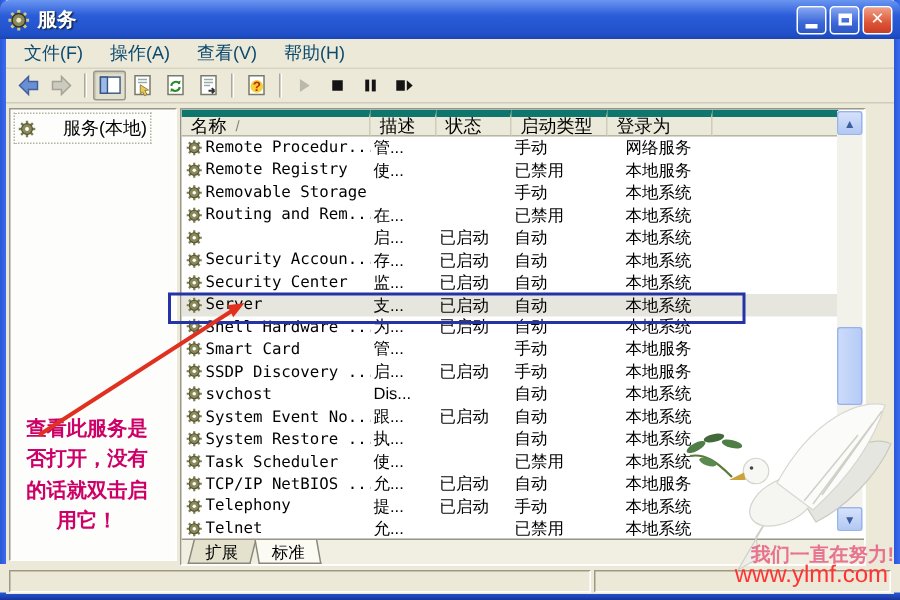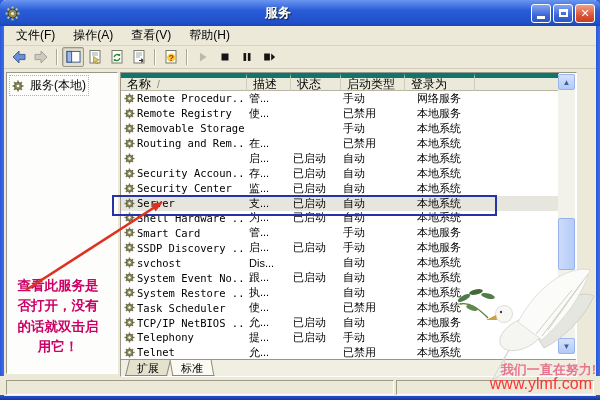--- a/index.html
+++ b/index.html
@@ -8,50 +8,50 @@
 
   
   .frame { position:absolute; background:linear-gradient(90deg,#2a58d6,#3b6cf0); z-index:1; }
   .frame.left { left:0; top:24; width:4px; height:376px; }
   .frame.right { right:0; top:24; width:4px; height:376px; }
   .frame.bottom { left:0; bottom:0; width:600px; height:5px; background:linear-gradient(#2a58d6,#16349c); }
 
   
   .titlebar { position:absolute; left:0; top:0; width:600px; height:26px;
     background:linear-gradient(180deg,#6a96f0 0%,#2b5cd9 40%,#2050c8 88%,#1a44b4 100%);
-    border-radius:6px 6px 0 0; display:flex; align-items:center; padding:0 5px; z-index:2;text-align:center; }
+    border-radius:6px 6px 0 0; display:flex; align-items:center; padding:0 5px; z-index:2; }
   .titlebar .title { color:#fff; font-weight:bold; font-size:13px; margin-left:5px;
     text-shadow:1px 1px 1px #123; flex:1; }
   .tb-btns { display:flex; gap:2px; }
   .tb-btn { width:20px; height:19px; border-radius:3px; border:1px solid #fff;
     display:flex; align-items:center; justify-content:center;
     background:linear-gradient(#86a6f2,#3b68d8 60%,#2d57c4); }
   .tb-btn.close { background:linear-gradient(#f0a088,#dd5535 60%,#c83c28); }
   .glyph-min { width:8px; height:3px; background:#fff; margin-top:9px; }
   .glyph-max { width:9px; height:8px; border:2px solid #fff; border-top-width:3px; }
   .glyph-x { color:#fff; font-size:11px; font-weight:bold; line-height:1; }
 
   
   .menubar { position:absolute; left:4px; top:26px; width:592px; height:20px; background:#ece9d8;
     display:flex; align-items:center; gap:2px; padding-left:4px; font-size:12px;
     border-bottom:1px solid #d8d4c4; z-index:2; }
-  .menu-item { padding:2px 8px; color:#000000; }
+  .menu-item { padding:2px 8px; color:#0c4a6e; }
 
   
   .toolbar { position:absolute; left:4px; top:46px; width:592px; height:23px; background:#ece9d8;
     display:flex; align-items:center; padding-left:4px; border-bottom:1px solid #cfccbb; z-index:2; }
   .tbtn { width:22px; height:20px; display:flex; align-items:center; justify-content:center; }
   .tbtn.pressed { border:1px solid #9a978a; background:#e2dfcf; border-radius:2px;
     box-shadow:inset 1px 1px 1px #c9c5b2; }
   .tsep { width:2px; height:16px; border-left:1px solid #aca899; border-right:1px solid #fff; margin:0 4px; }
 
   
   .sidebar { position:absolute; left:6px; top:72px; width:112px; height:302px; background:#fdfdfb;
     border:1px solid #9a978a; border-right-color:#fff; border-bottom-color:#fff; z-index:2; padding:2px; }
-  .side-item { display:flex; align-items:center; gap:6px; font-size:12px; padding:1px 2px;
+  .side-item { display:flex; align-items:center; gap:18px; font-size:12px; padding:1px 2px;
     border:1px dotted #b5b29f; width:max-content; }
 
   .rightpanel { position:absolute; left:120px; top:72px; width:457px; height:305px; background:#fff;
     border:1px solid #9a978a; border-right-color:#fff; border-bottom-color:#fff; z-index:2; overflow:hidden; }
   .grid { position:absolute; left:0; top:0; width:438px; height:286px; overflow:hidden; }
   .grid-header { display:flex; height:18px; background:#ebe9d9; font-size:12px; }
   .hcell { border-right:1px solid #cfccbb; border-bottom:1px solid #b8b5a3; border-top:5px solid #0f766e;
     padding:1px 4px 0 6px; white-space:nowrap; overflow:hidden; display:flex; align-items:center; gap:6px; }
   .hcell .sort { color:#8a8774; font-size:10px; }
   .c-name { width:126px; } .c-desc { width:44px; } .c-status { width:50px; }

